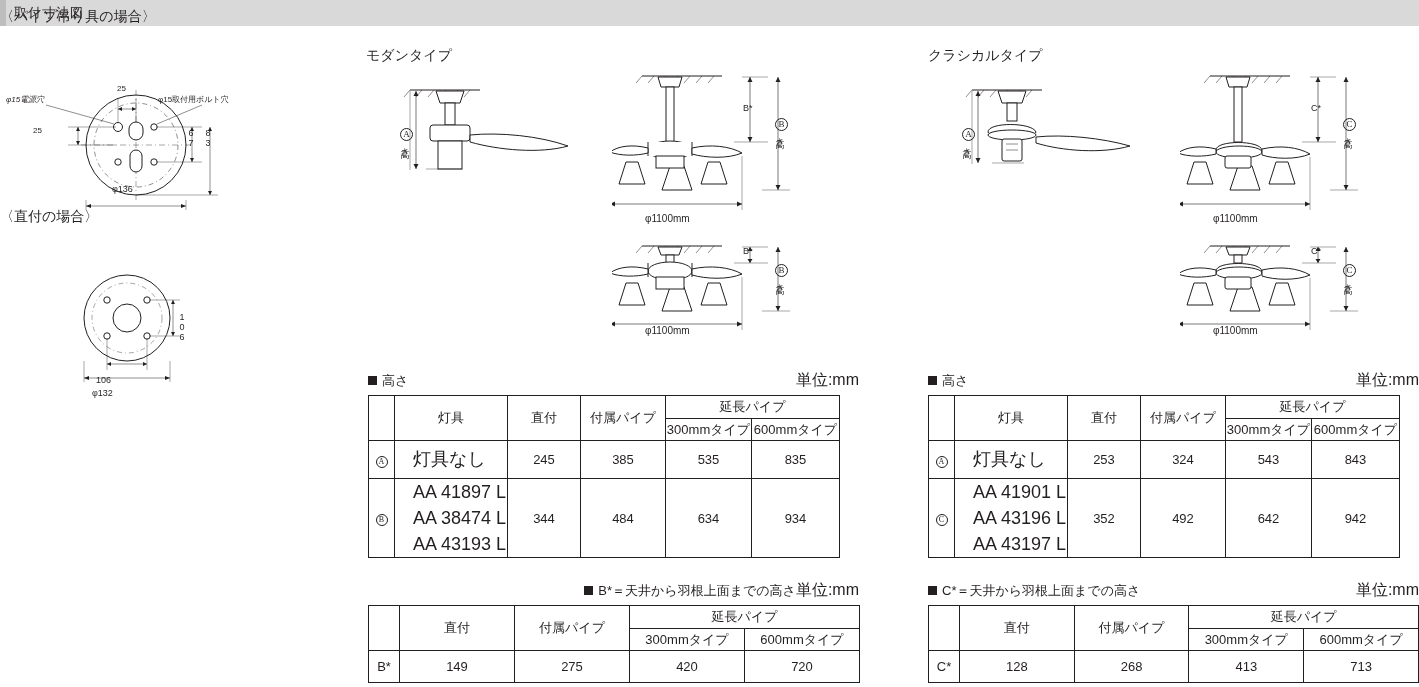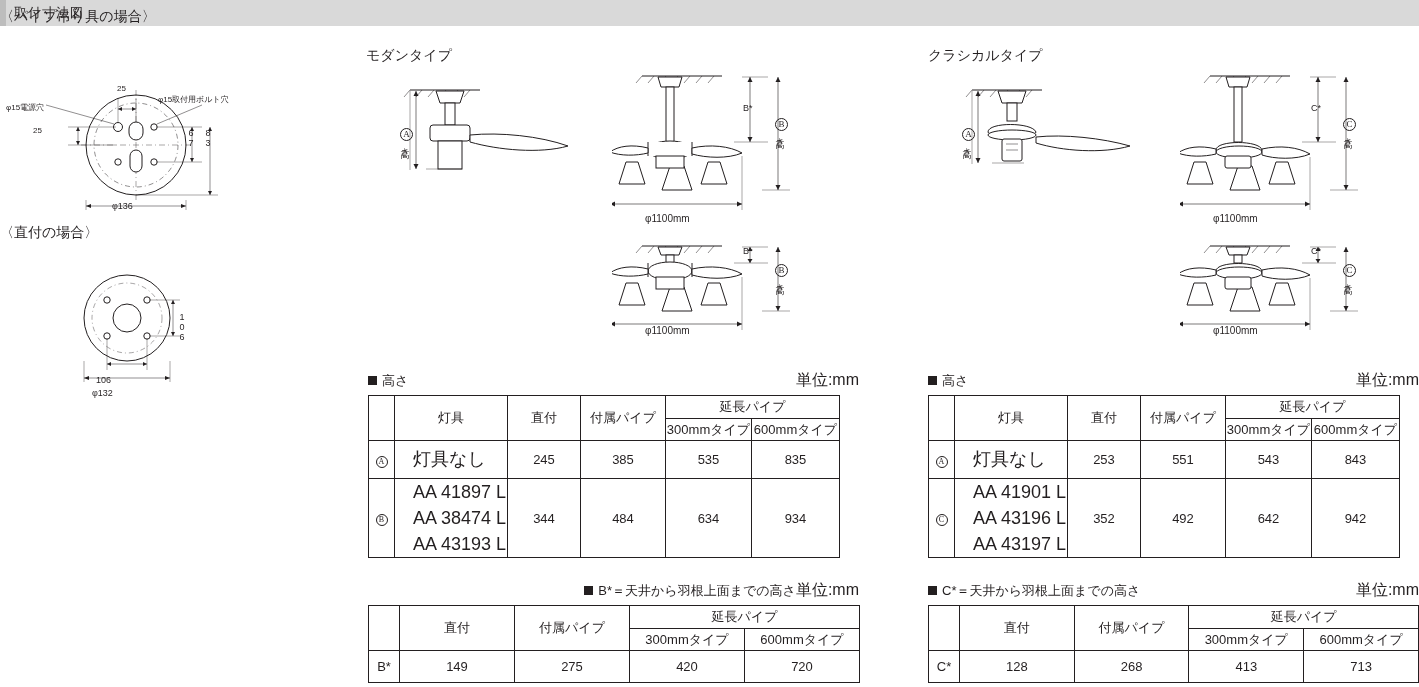--- a/index.html
+++ b/index.html
@@ -15,21 +15,21 @@
     background:#d9d9d9;
     display:flex; align-items:center;
   }
   .title-bar .bar-accent {
     width:6px; height:26px; background:#bdbdbd;
   }
   .title-bar .t {
     font-size:13px; padding-left:8px; letter-spacing:1px;
   }
   #lbl-pipe { position:absolute; left:0; top:8px; font-size:14px; }
-  #lbl-direct { position:absolute; left:0; top:224px; font-size:14px; }
+  #lbl-direct { position:absolute; left:0; top:208px; font-size:14px; }
 
   .dwg { position:absolute; }
   .dim-t { font-size:8px; }
   .dim-t9 { font-size:9px; }
 
   
   #mid-head { position:absolute; left:366px; top:47px; font-size:14px; }
   #right-head { position:absolute; left:928px; top:47px; font-size:14px; }
 
   .fan-box { position:absolute; }
@@ -118,27 +118,27 @@
     <path d="M204 45 l-2 4 h4 z" fill="#231f20"></path>
     <path d="M204 113 l-2 -4 h4 z" fill="#231f20"></path>
 
     <line x1="80" y1="118" x2="80" y2="128" stroke="#231f20" stroke-width="0.4"></line>
     <line x1="180" y1="118" x2="180" y2="128" stroke="#231f20" stroke-width="0.4"></line>
     <line x1="80" y1="124" x2="180" y2="124" stroke="#231f20" stroke-width="0.5"></line>
     <path d="M80 124 l5 -2 v4 z" fill="#231f20"></path>
     <path d="M180 124 l-5 -2 v4 z" fill="#231f20"></path>
   </svg>
 </div>
-<div style="position:absolute; left:6px; top:102px;" class="dim-t">φ15電源穴</div>
+<div style="position:absolute; left:6px; top:94px;font-style:italic;" class="dim-t">φ15電源穴</div>
 <div style="position:absolute; left:158px; top:94px;" class="dim-t">φ15取付用ボルト穴</div>
 <div style="position:absolute; left:117px; top:84px;" class="dim-t">25</div>
 <div style="position:absolute; left:33px; top:126px;" class="dim-t">25</div>
 <div style="position:absolute; left:186px; top:128px;" class="dim-t vlabel">67</div>
 <div style="position:absolute; left:203px; top:128px;" class="dim-t vlabel">83</div>
-<div style="position:absolute; left:112px; top:201px;" class="dim-t9">φ136</div>
+<div style="position:absolute; left:112px; top:184px;" class="dim-t9">φ136</div>
 
 <div class="dwg" style="left:80px; top:270px; width:130px; height:120px;">
   <svg width="130" height="120" viewBox="0 0 130 120">
     <circle cx="47" cy="48" r="43" fill="#ffffff" stroke="#231f20" stroke-width="1"></circle>
     <circle cx="47" cy="48" r="35" fill="none" stroke="#231f20" stroke-width="0.4" stroke-dasharray="5,3,1,3"></circle>
     <circle cx="47" cy="48" r="14" fill="#ffffff" stroke="#231f20" stroke-width="1"></circle>
     <circle cx="27" cy="30" r="3.2" fill="#ffffff" stroke="#231f20" stroke-width="1"></circle>
     <circle cx="67" cy="30" r="3.2" fill="#ffffff" stroke="#231f20" stroke-width="1"></circle>
     <circle cx="27" cy="66" r="3.2" fill="#ffffff" stroke="#231f20" stroke-width="1"></circle>
     <circle cx="67" cy="66" r="3.2" fill="#ffffff" stroke="#231f20" stroke-width="1"></circle>
@@ -470,21 +470,21 @@
       <td colspan="2" style="height:23px;">延長パイプ</td>
     </tr>
     <tr>
       <td class="small-h" style="width:86px; height:22px;">300mmタイプ</td>
       <td class="small-h" style="width:88px;">600mmタイプ</td>
     </tr>
     <tr style="height:38px;">
       <td><span class="circ-sm">A</span></td>
       <td class="nm">灯具なし</td>
       <td>253</td>
-      <td>551</td>
+      <td>324</td>
       <td>543</td>
       <td>843</td>
     </tr>
     <tr style="height:78px;">
       <td><span class="circ-sm">C</span></td>
       <td class="nm">
         <div>AA 41901 L</div>
         <div>AA 43196 L</div>
         <div>AA 43197 L</div>
       </td>

